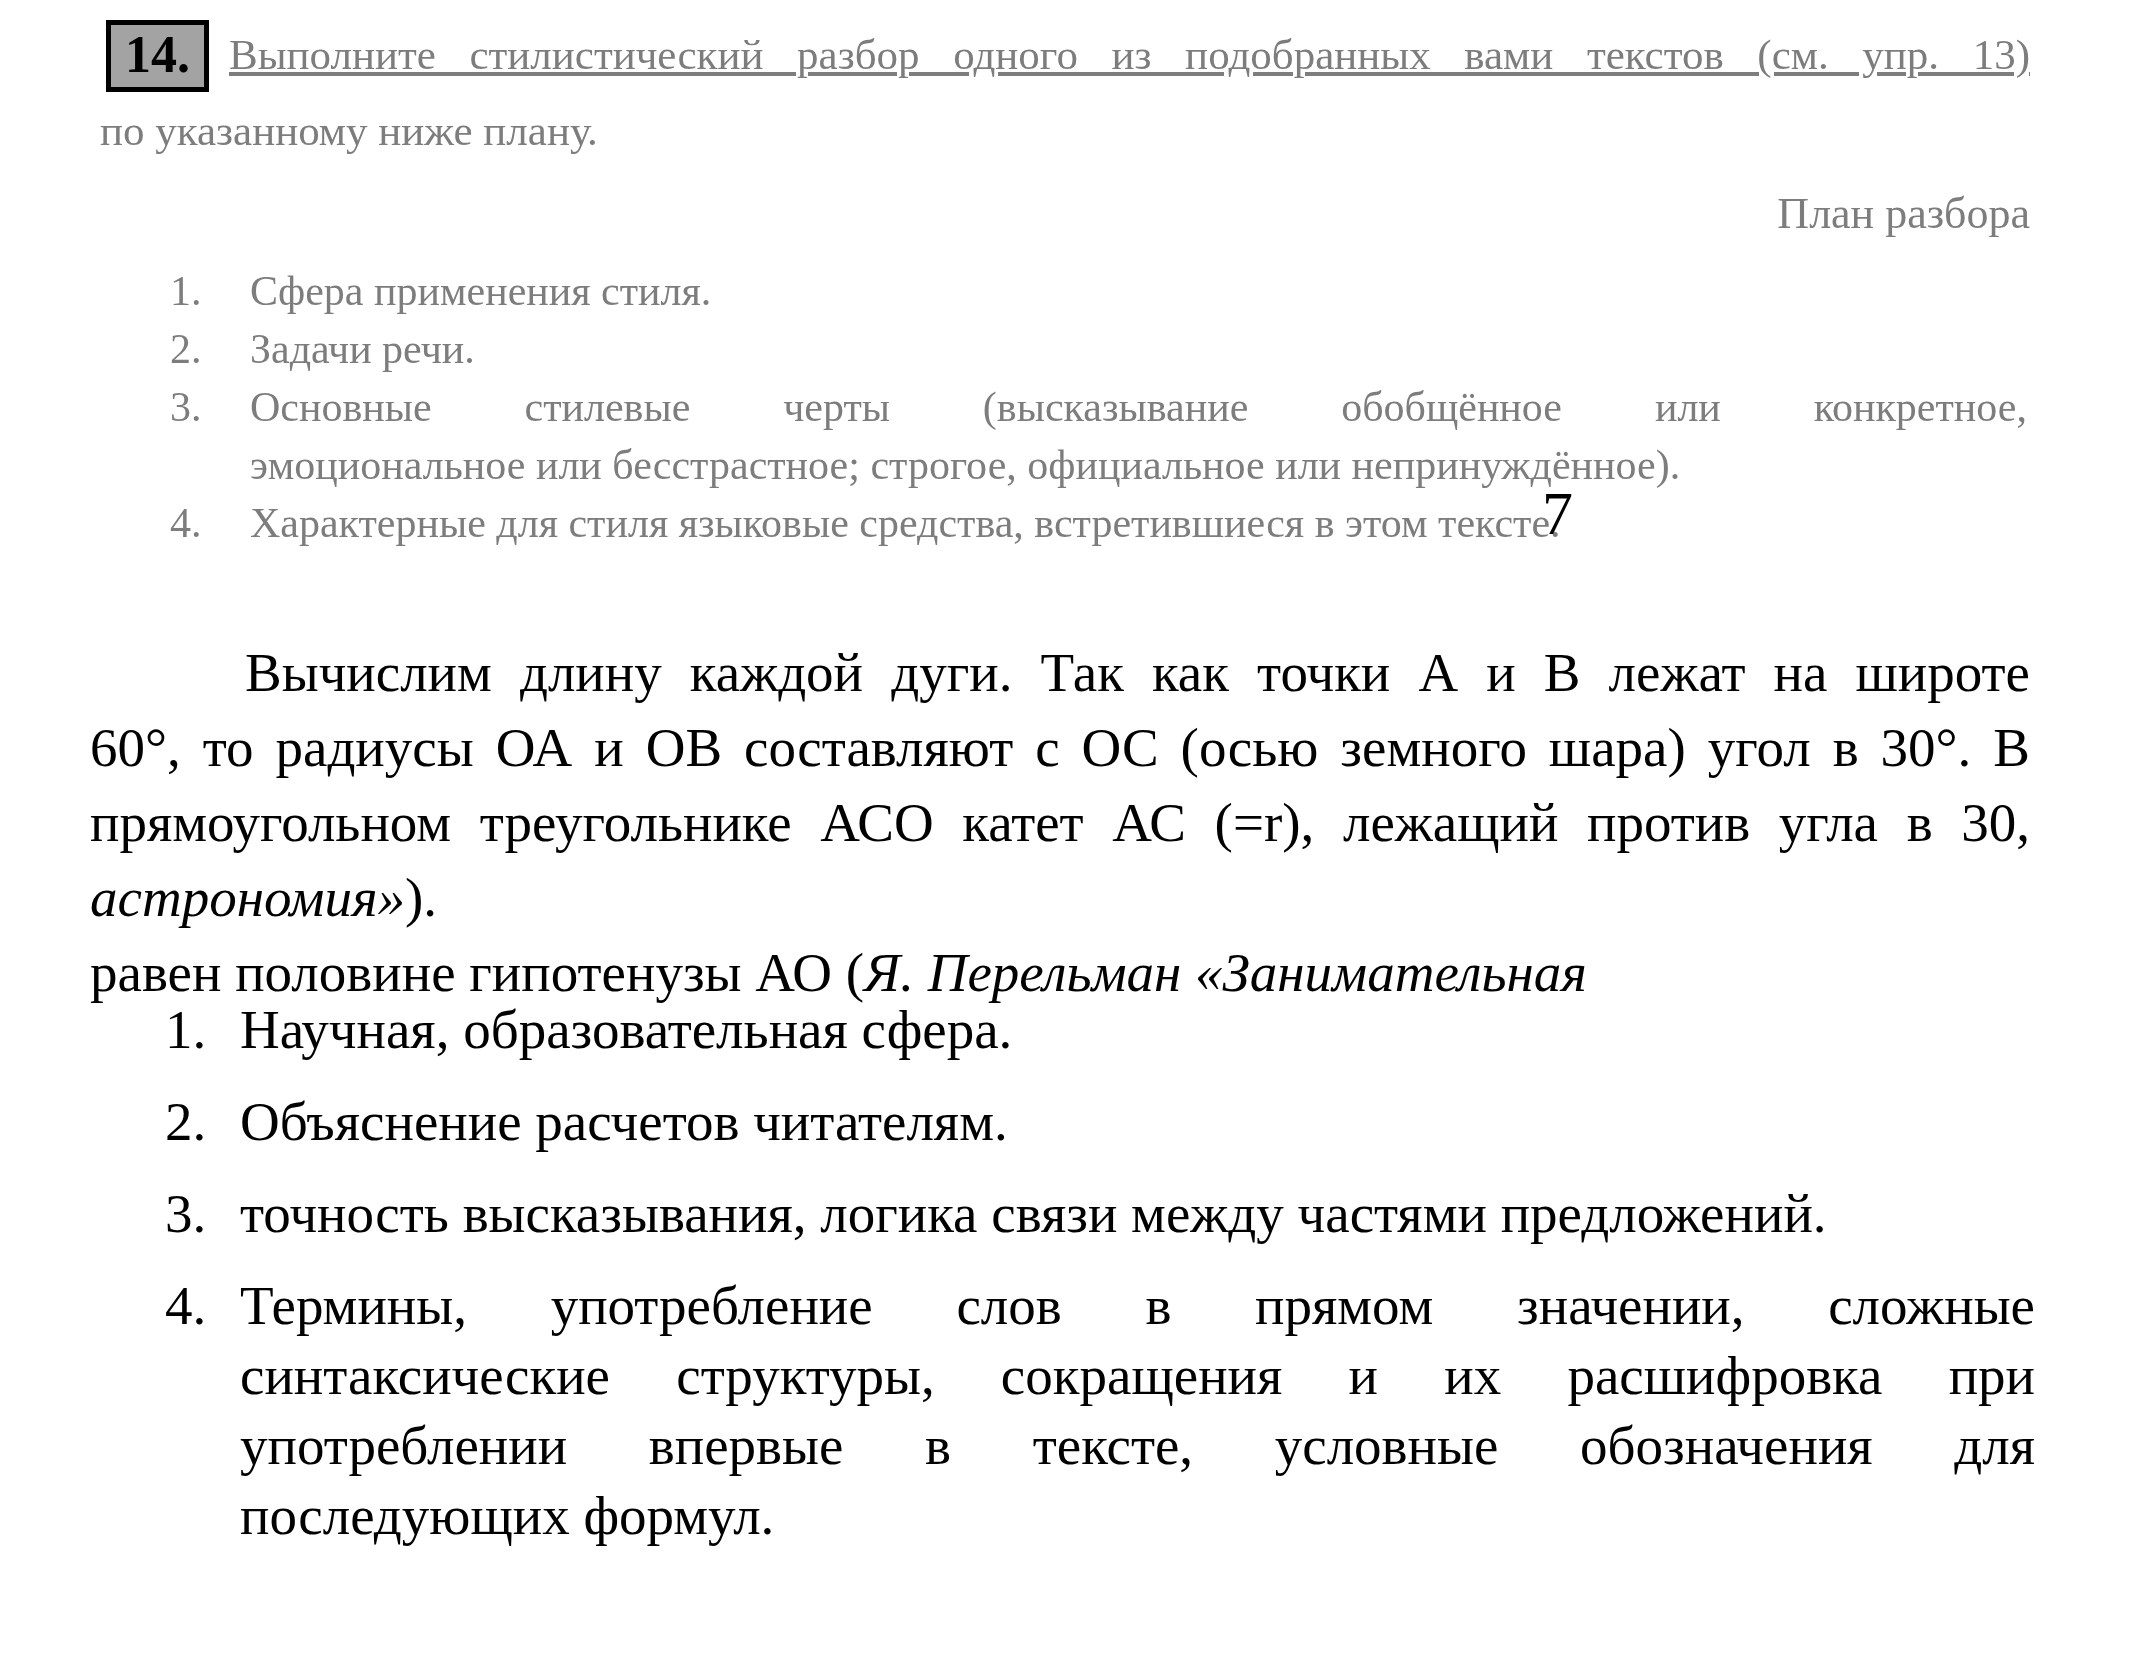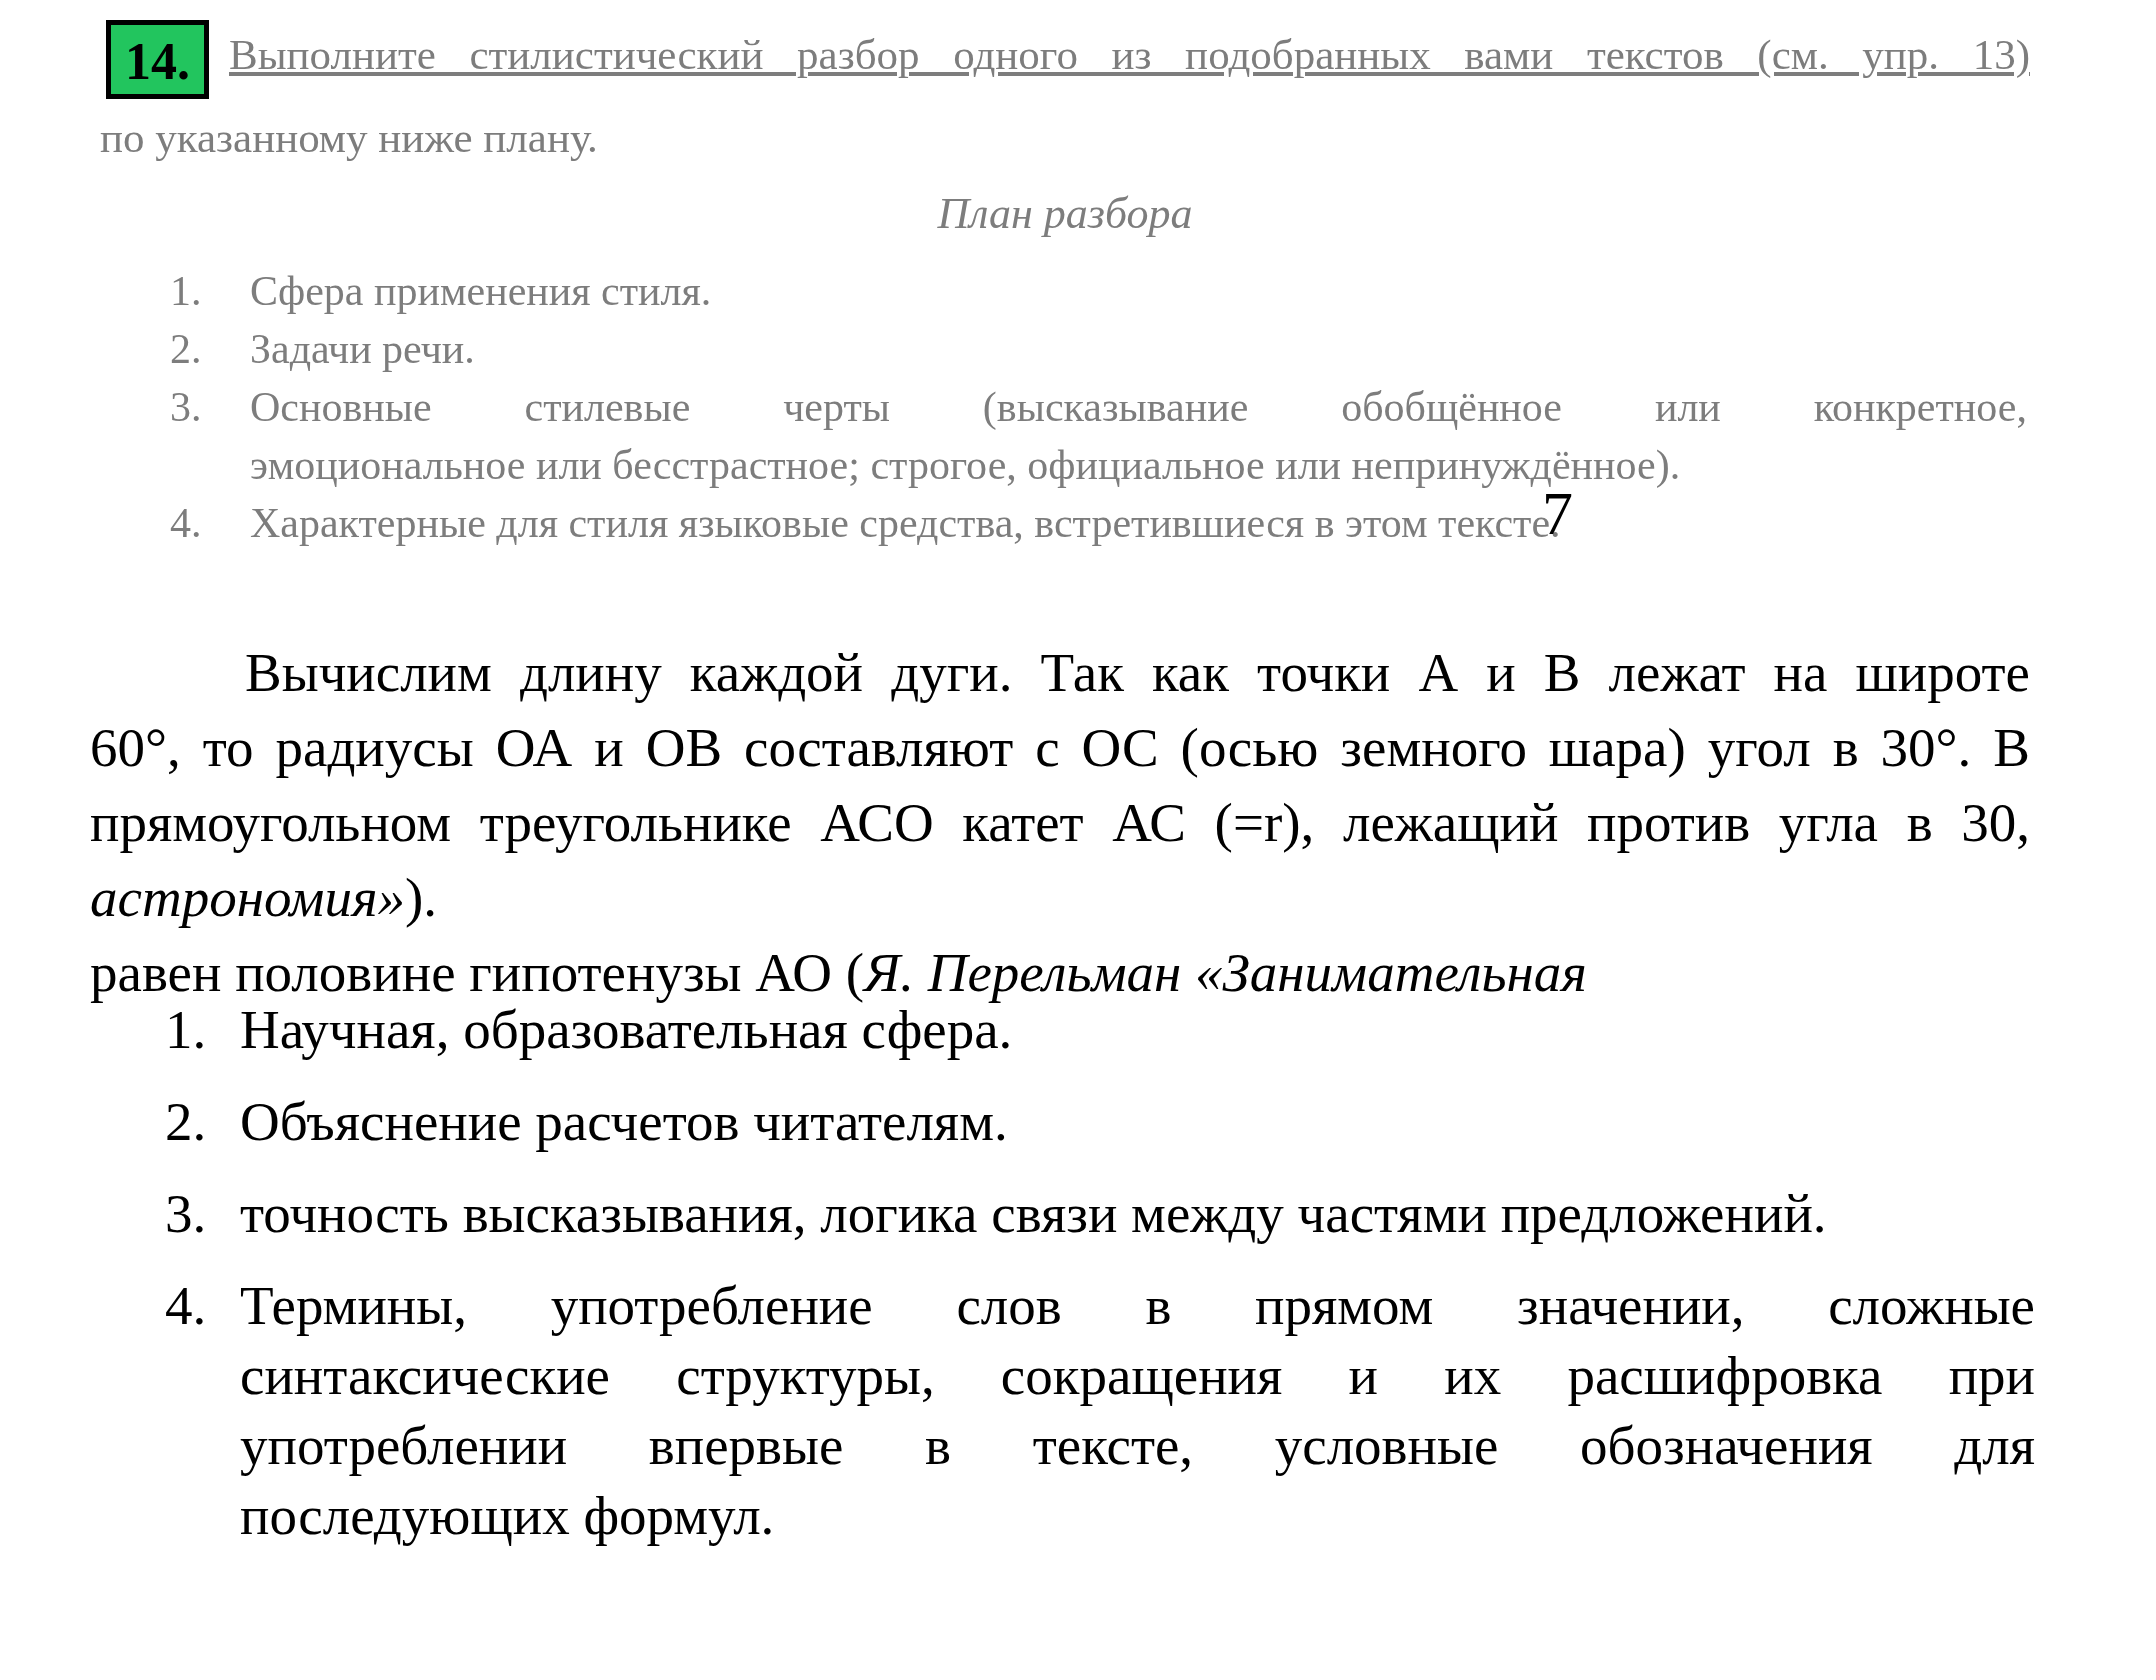--- a/index.html
+++ b/index.html
@@ -15,33 +15,33 @@
   
   .task-header {
     position: absolute; left: 100px; top: 18px; width: 1930px;
     color: #7d7d7d; font-size: 43px; line-height: 74px;
   }
   .task-line1 { display: flex; align-items: flex-start; }
   .task-num-box {
     display: inline-block; flex: 0 0 auto;
     border: 5px solid #000000; color: #000000;
     font-weight: bold; font-size: 52px; line-height: 58px;
-    padding: 8px 14px 3px 14px; margin: 2px 20px 0 6px;
-    background: #22c55e;
+    padding: 1px 14px 3px 14px; margin: 2px 20px 0 6px;
+    background: #a3a3a3;
   }
   .task-line1-text {
     flex: 1 1 auto;
     text-align: justify; text-align-last: justify; text-decoration: underline;
   }
   .task-line2 { margin-top: 14px; line-height: 50px; }
 
   
   .plan-heading {
     position: absolute; left: 100px; top: 188px; width: 1930px;
-    color: #7d7d7d; font-size: 44px; text-align: center; font-style: italic;
+    color: #7d7d7d; font-size: 44px; text-align: right;
   }
   .plan-list {
     position: absolute; left: 170px; top: 262px; width: 1857px;
     color: #7d7d7d; font-size: 42px; line-height: 58px;
   }
   .g-item { display: flex; }
   .g-num { flex: 0 0 80px; }
   .g-lines { flex: 1 1 auto; min-width: 0; }
   .g-line { display: block; }
   .g-line.just { text-align: justify; text-align-last: justify; }

